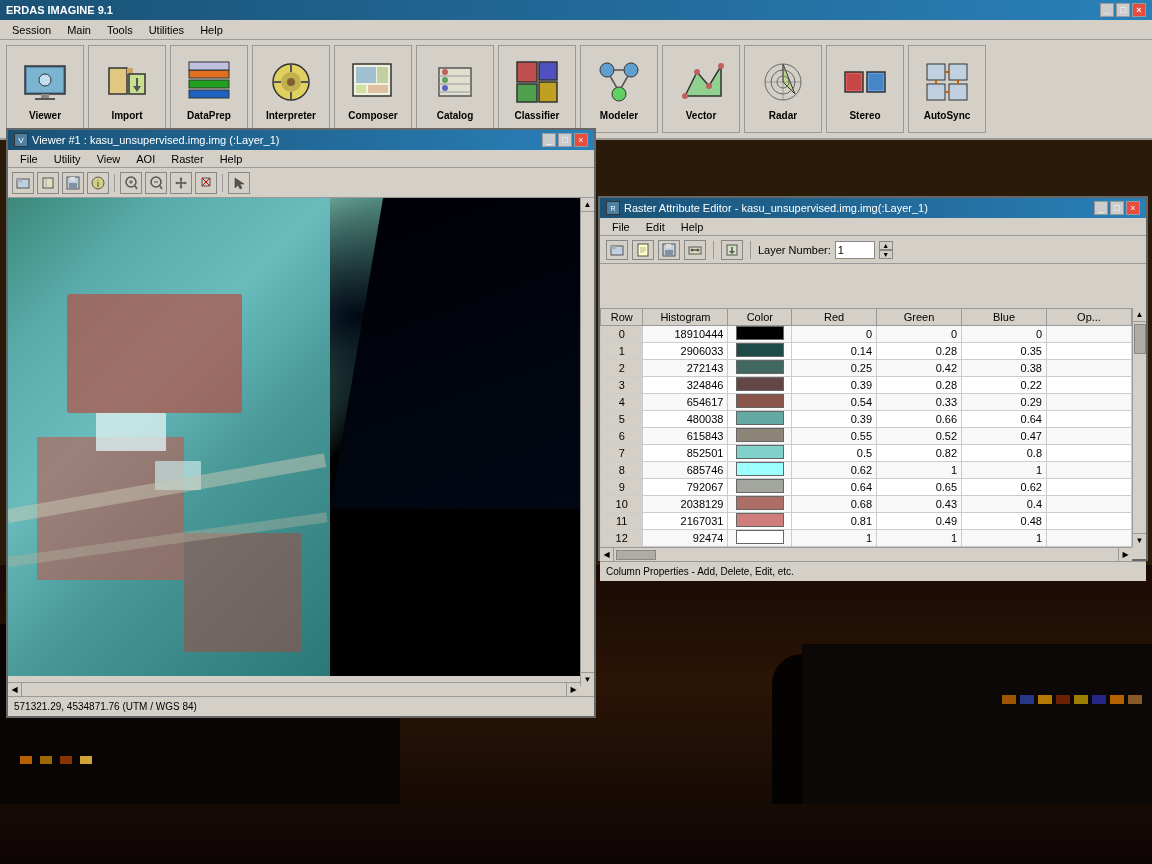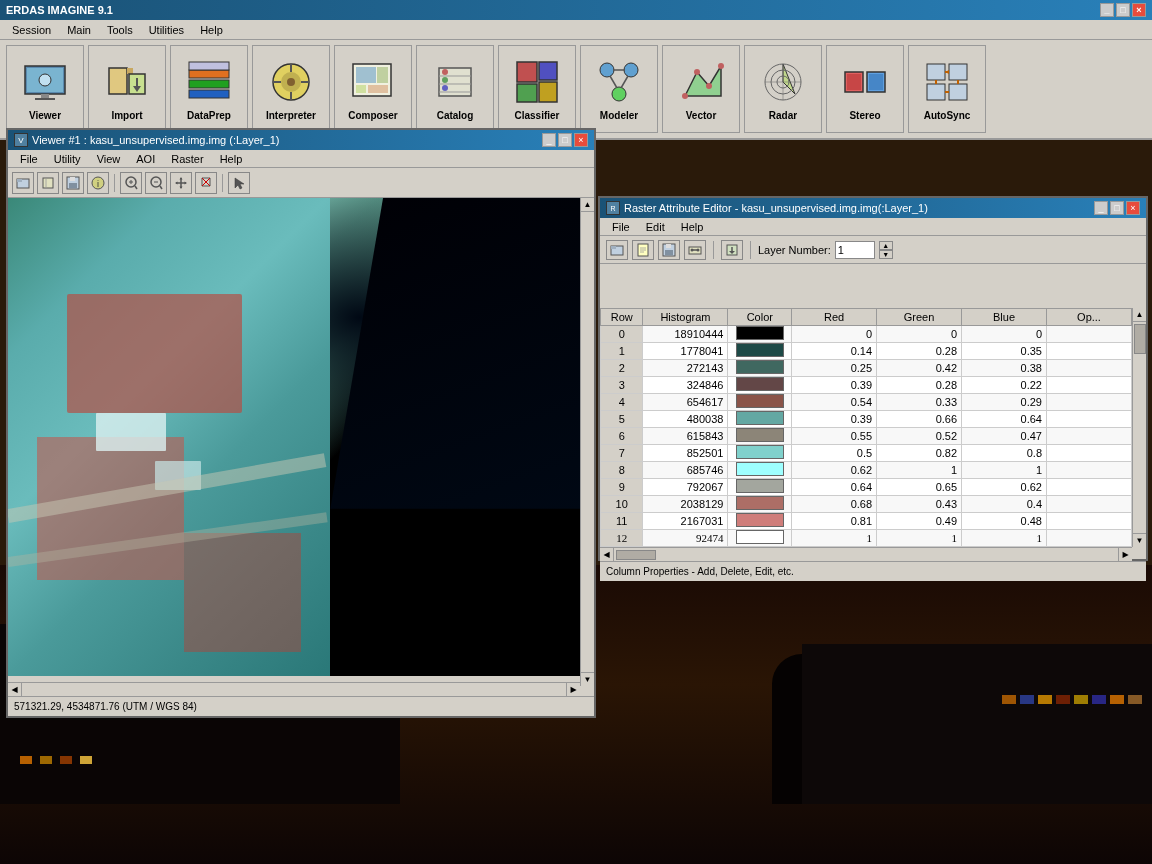--- a/index.html
+++ b/index.html
@@ -730,21 +730,21 @@
               <td class="row-num">0</td>
               <td>18910444</td>
               <td class="color-cell"><span class="color-swatch" style="background: rgb(0, 0, 0);"></span></td>
               <td>0</td>
               <td>0</td>
               <td>0</td>
               <td></td>
             </tr>
             <tr>
               <td class="row-num">1</td>
-              <td>1778041</td>
+              <td>2906033</td>
               <td class="color-cell"><span class="color-swatch" style="background: rgb(30, 74, 71);"></span></td>
               <td>0.14</td>
               <td>0.28</td>
               <td>0.35</td>
               <td></td>
             </tr>
             <tr style="background: rgb(248, 248, 248);">
               <td class="row-num">2</td>
               <td>272143</td>
               <td class="color-cell"><span class="color-swatch" style="background: rgb(64, 104, 96);"></span></td>
@@ -827,21 +827,21 @@
             </tr>
             <tr>
               <td class="row-num">11</td>
               <td>2167031</td>
               <td class="color-cell"><span class="color-swatch" style="background: rgb(207, 125, 122);"></span></td>
               <td>0.81</td>
               <td>0.49</td>
               <td>0.48</td>
               <td></td>
             </tr>
-            <tr style="background: rgb(248, 248, 248); font-family: Liberation Serif, serif;">
+            <tr style="background: rgb(248, 248, 248);">
               <td class="row-num">12</td>
               <td>92474</td>
               <td class="color-cell"><span class="color-swatch" style="background: rgb(255, 255, 255);"></span></td>
               <td>1</td>
               <td>1</td>
               <td>1</td>
               <td></td>
             </tr>
           </tbody>
       </table>

